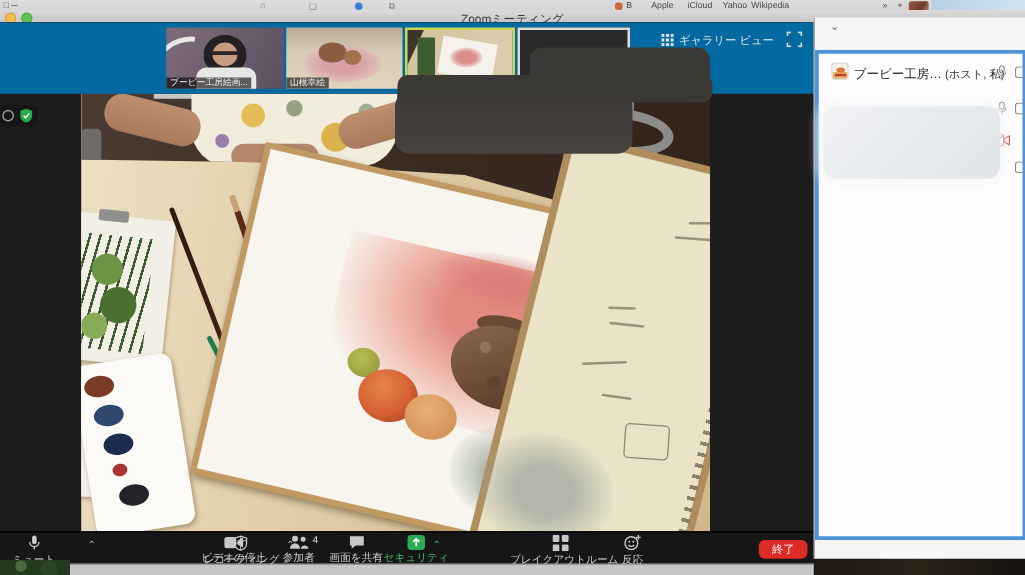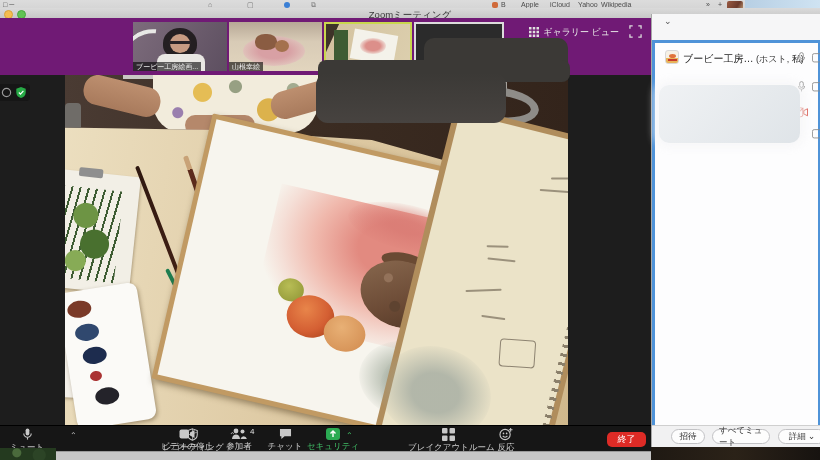--- a/index.html
+++ b/index.html
@@ -17,21 +17,21 @@
   
   .titlebar{left:0;top:8px;width:820px;height:10px;background:linear-gradient(#dadada,#c7c7c7);border-bottom:1px solid #9f9f9f;}
   .tl{width:7px;height:7px;border-radius:50%;top:9.5px;}
   .tl.y{left:4px;background:#f5bd4f;border:0.5px solid #d9a33c;}
   .tl.g{left:17px;background:#61c354;border:0.5px solid #47a93e;}
   .win-title{left:0;top:8.5px;width:820px;text-align:center;font-size:9.5px;color:#3a3a3a;}
 
   .win-content{left:0;top:18px;width:651px;height:432px;background:#1f1f1f;border-top:1px solid #000;}
 
   
-  .filmstrip{left:0;top:18px;width:651px;height:57px;background:#701a75;}
+  .filmstrip{left:0;top:18px;width:651px;height:57px;background:#0369a1;}
   .thumb{top:4px;height:49px;overflow:hidden;background:#222;}
   .thumb-label{position:absolute;left:0;bottom:0;background:rgba(0,0,0,0.6);color:#f2f2f2;
                font-size:7px;line-height:9px;padding:0 3px;white-space:nowrap;max-width:92%;overflow:hidden;}
   .gv-btn{right:32px;top:7px;height:14px;color:#e6e6e6;font-size:9px;display:flex;align-items:center;gap:4px;}
   .expand-btn{right:8px;top:7px;width:14px;height:13px;}
 
   
   .panel{left:651px;top:14px;width:169px;height:433px;background:#f6f6f7;border-left:1px solid #a8a8a8;}
   .panel-header{left:0;top:3px;width:100%;text-align:center;font-size:10.5px;color:#1c1c1c;}
   .panel-collapse{left:12px;top:2px;font-size:9px;color:#555;}
@@ -359,21 +359,21 @@
         <path d="M9.5 11 a3.4 4 0 0 1 6.4 0 Z" fill="#c8c8c8"></path>
       </svg>
       <span class="count" style="left:36px;">4</span>
       <span class="lbl">参加者</span>
     </div>
 
     <div class="titem" style="left:263px;width:44px;">
       <svg width="13" height="12" viewBox="0 0 14 13" style="margin:0 auto;">
         <path d="M1 1 H13 V9 H6 L2.5 12 V9 H1 Z" fill="#c8c8c8"></path>
       </svg>
-      <span class="lbl">チャット</span>
+      <span class="lbl">画面を共有</span>
     </div>
 
     <div class="titem" style="left:305px;width:56px;">
       <div style="width:14px;height:12px;margin:0 auto;background:#2bab53;border-radius:3px;display:flex;align-items:center;justify-content:center;">
         <svg width="8" height="8" viewBox="0 0 8 8">
             <path d="M4 7 V1 M1.5 3.5 L4 1 L6.5 3.5" fill="none" stroke="#fff" stroke-width="1.4"></path>
           </svg>
       </div>
       <span class="lbl share-lbl">セキュリティ</span>
     </div>
@@ -454,30 +454,19 @@
         <span class="pname">山根幸絵</span>
         <svg class="abs" style="left:157px;top:6px;" width="14" height="10" viewBox="0 0 16 11">
           <rect x="0.5" y="0.5" width="10" height="9.5" rx="2" fill="none" stroke="#8a8a8a" stroke-width="1"></rect>
           <polygon points="11.5,3.5 15.5,1.5 15.5,9 11.5,7" fill="none" stroke="#8a8a8a" stroke-width="1"></polygon>
         </svg>
       </div>
 
       <div class="abs blurbox"></div>
     </div>
 
-    <div class="abs panel-actions">
-      <div class="chip" style="left:19px;width:34px;">
-        <span>招待</span>
-      </div>
-      <div class="chip" style="left:60px;width:58px;">
-        <span>すべてミュート</span>
-      </div>
-      <div class="chip" style="left:126px;width:48px;">
-        <span>詳細 ⌄</span>
-      </div>
-    </div>
   </div>
 
   <div class="abs wall-green"></div>
   <div class="abs grey-strip"></div>
   <div class="abs panel-wall"></div>
 
 </div>
 
 </body></html>

